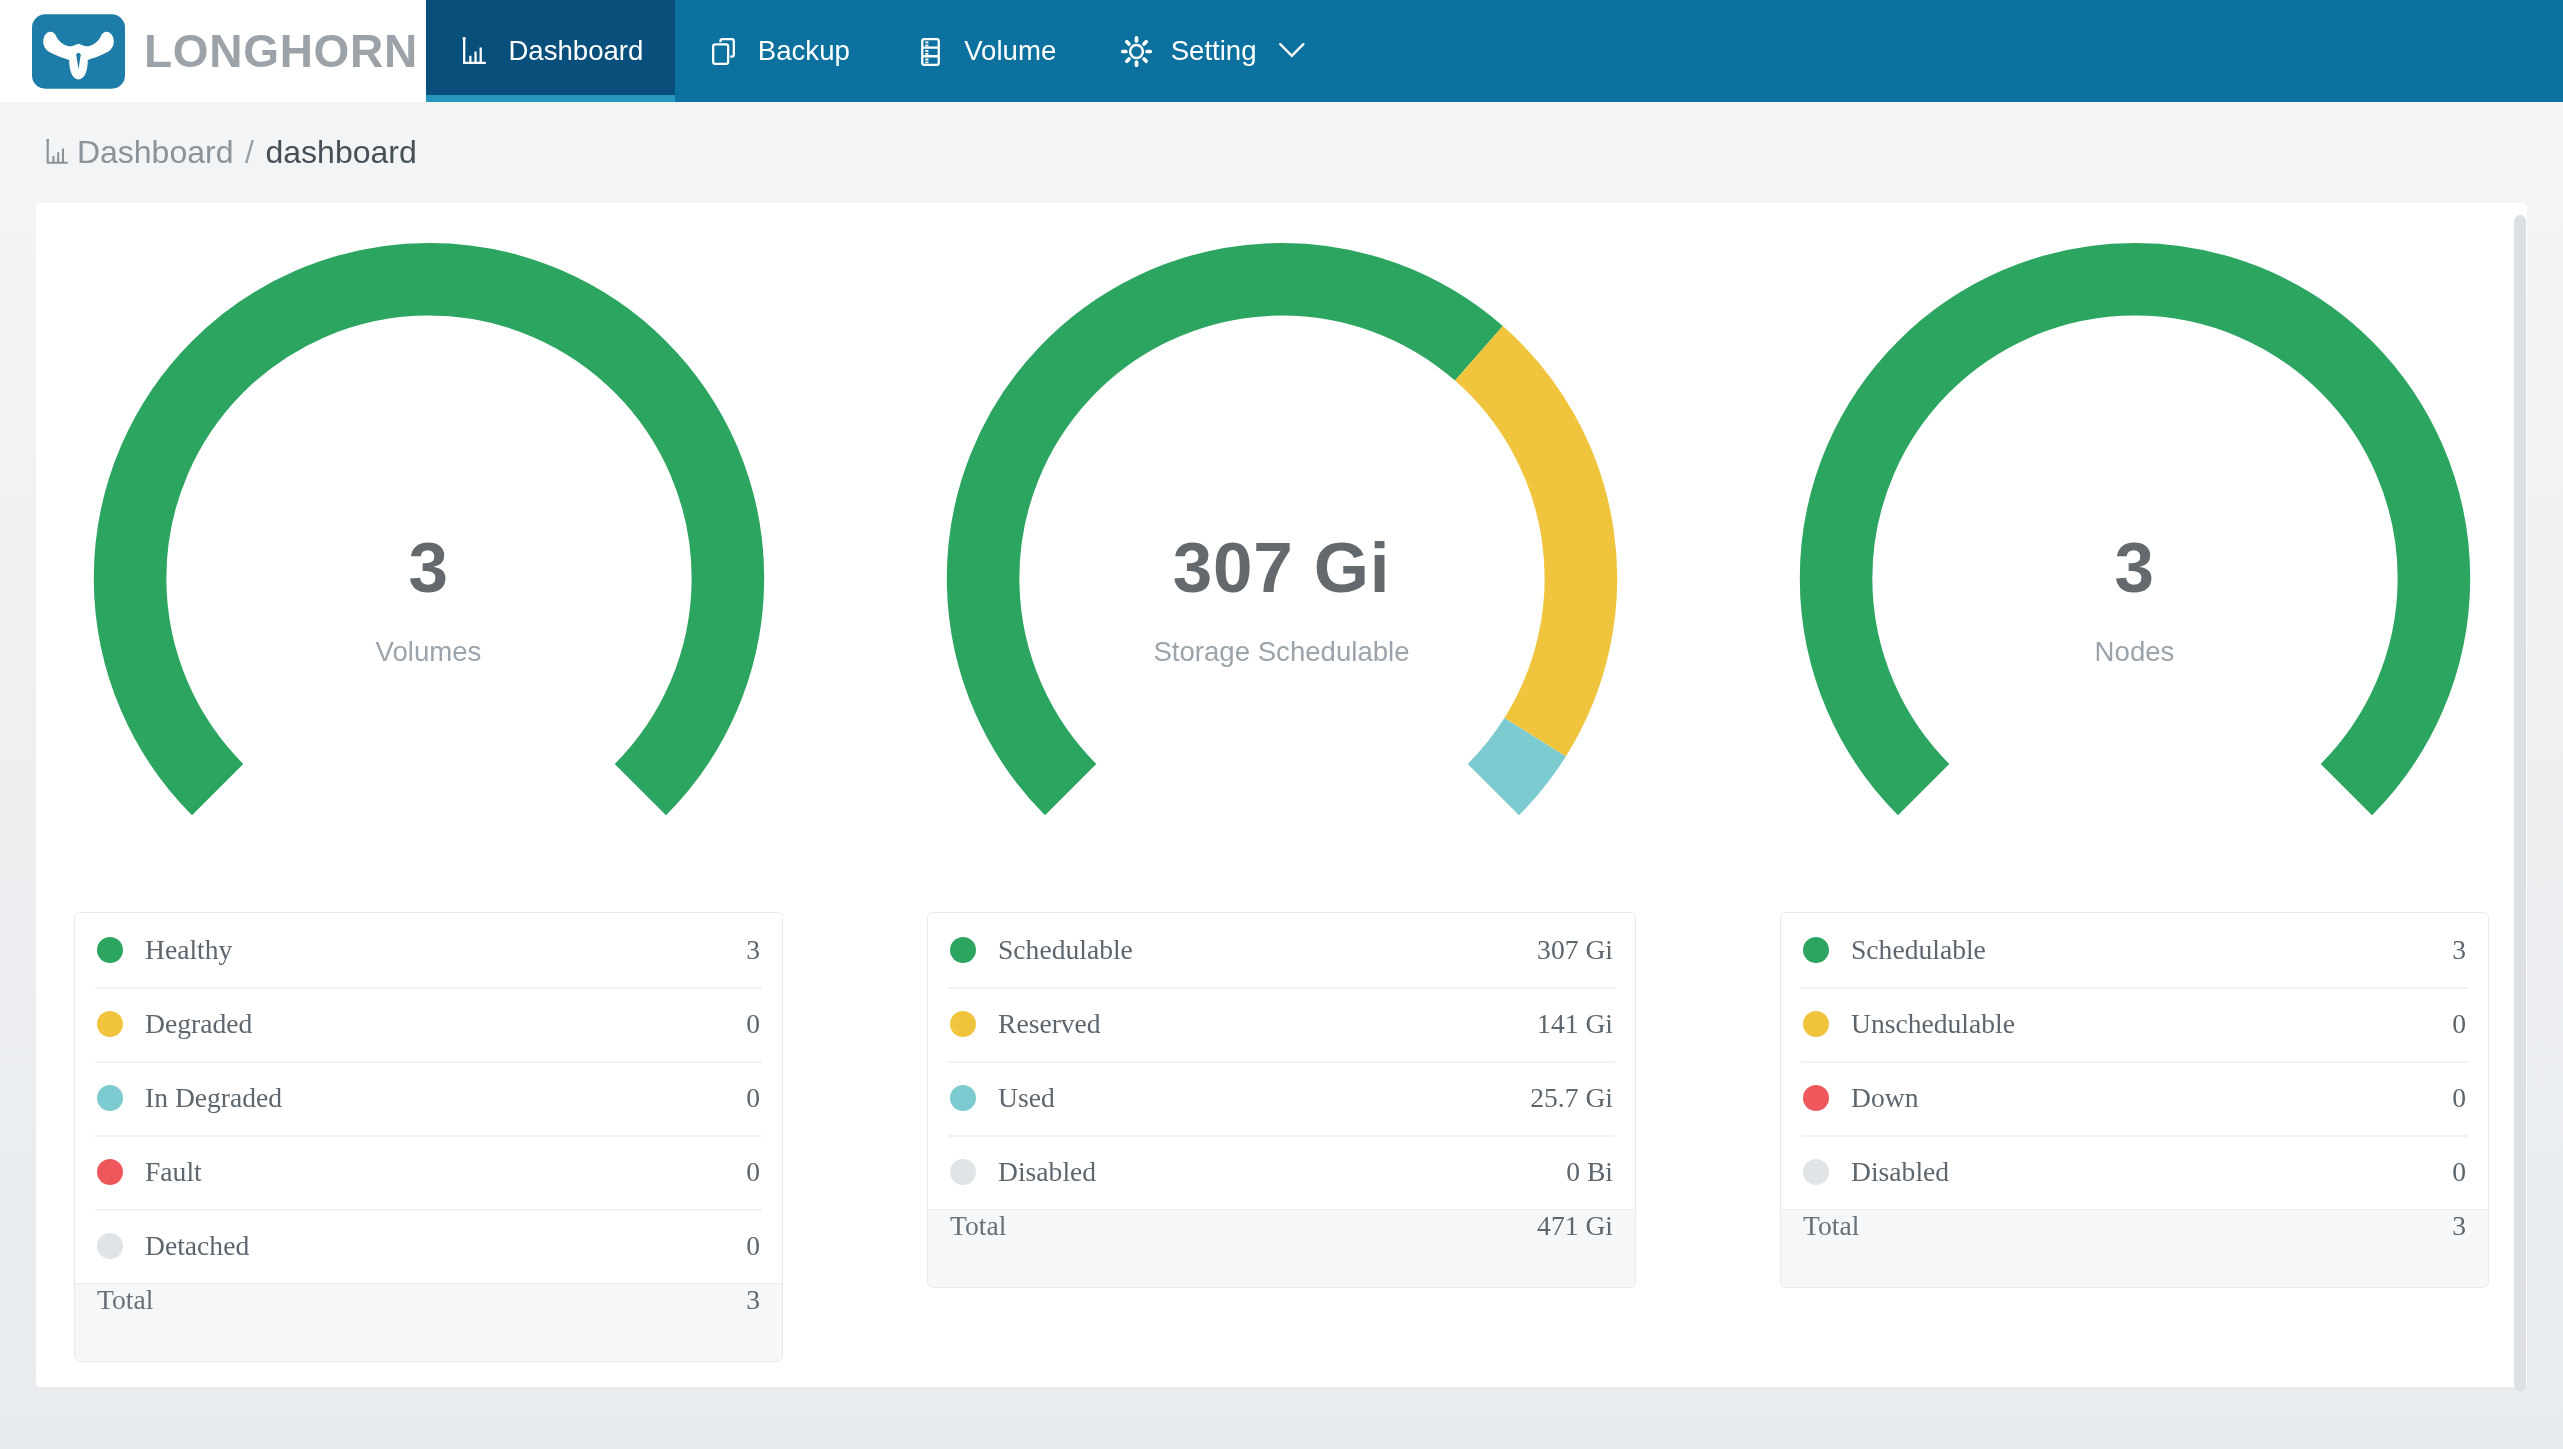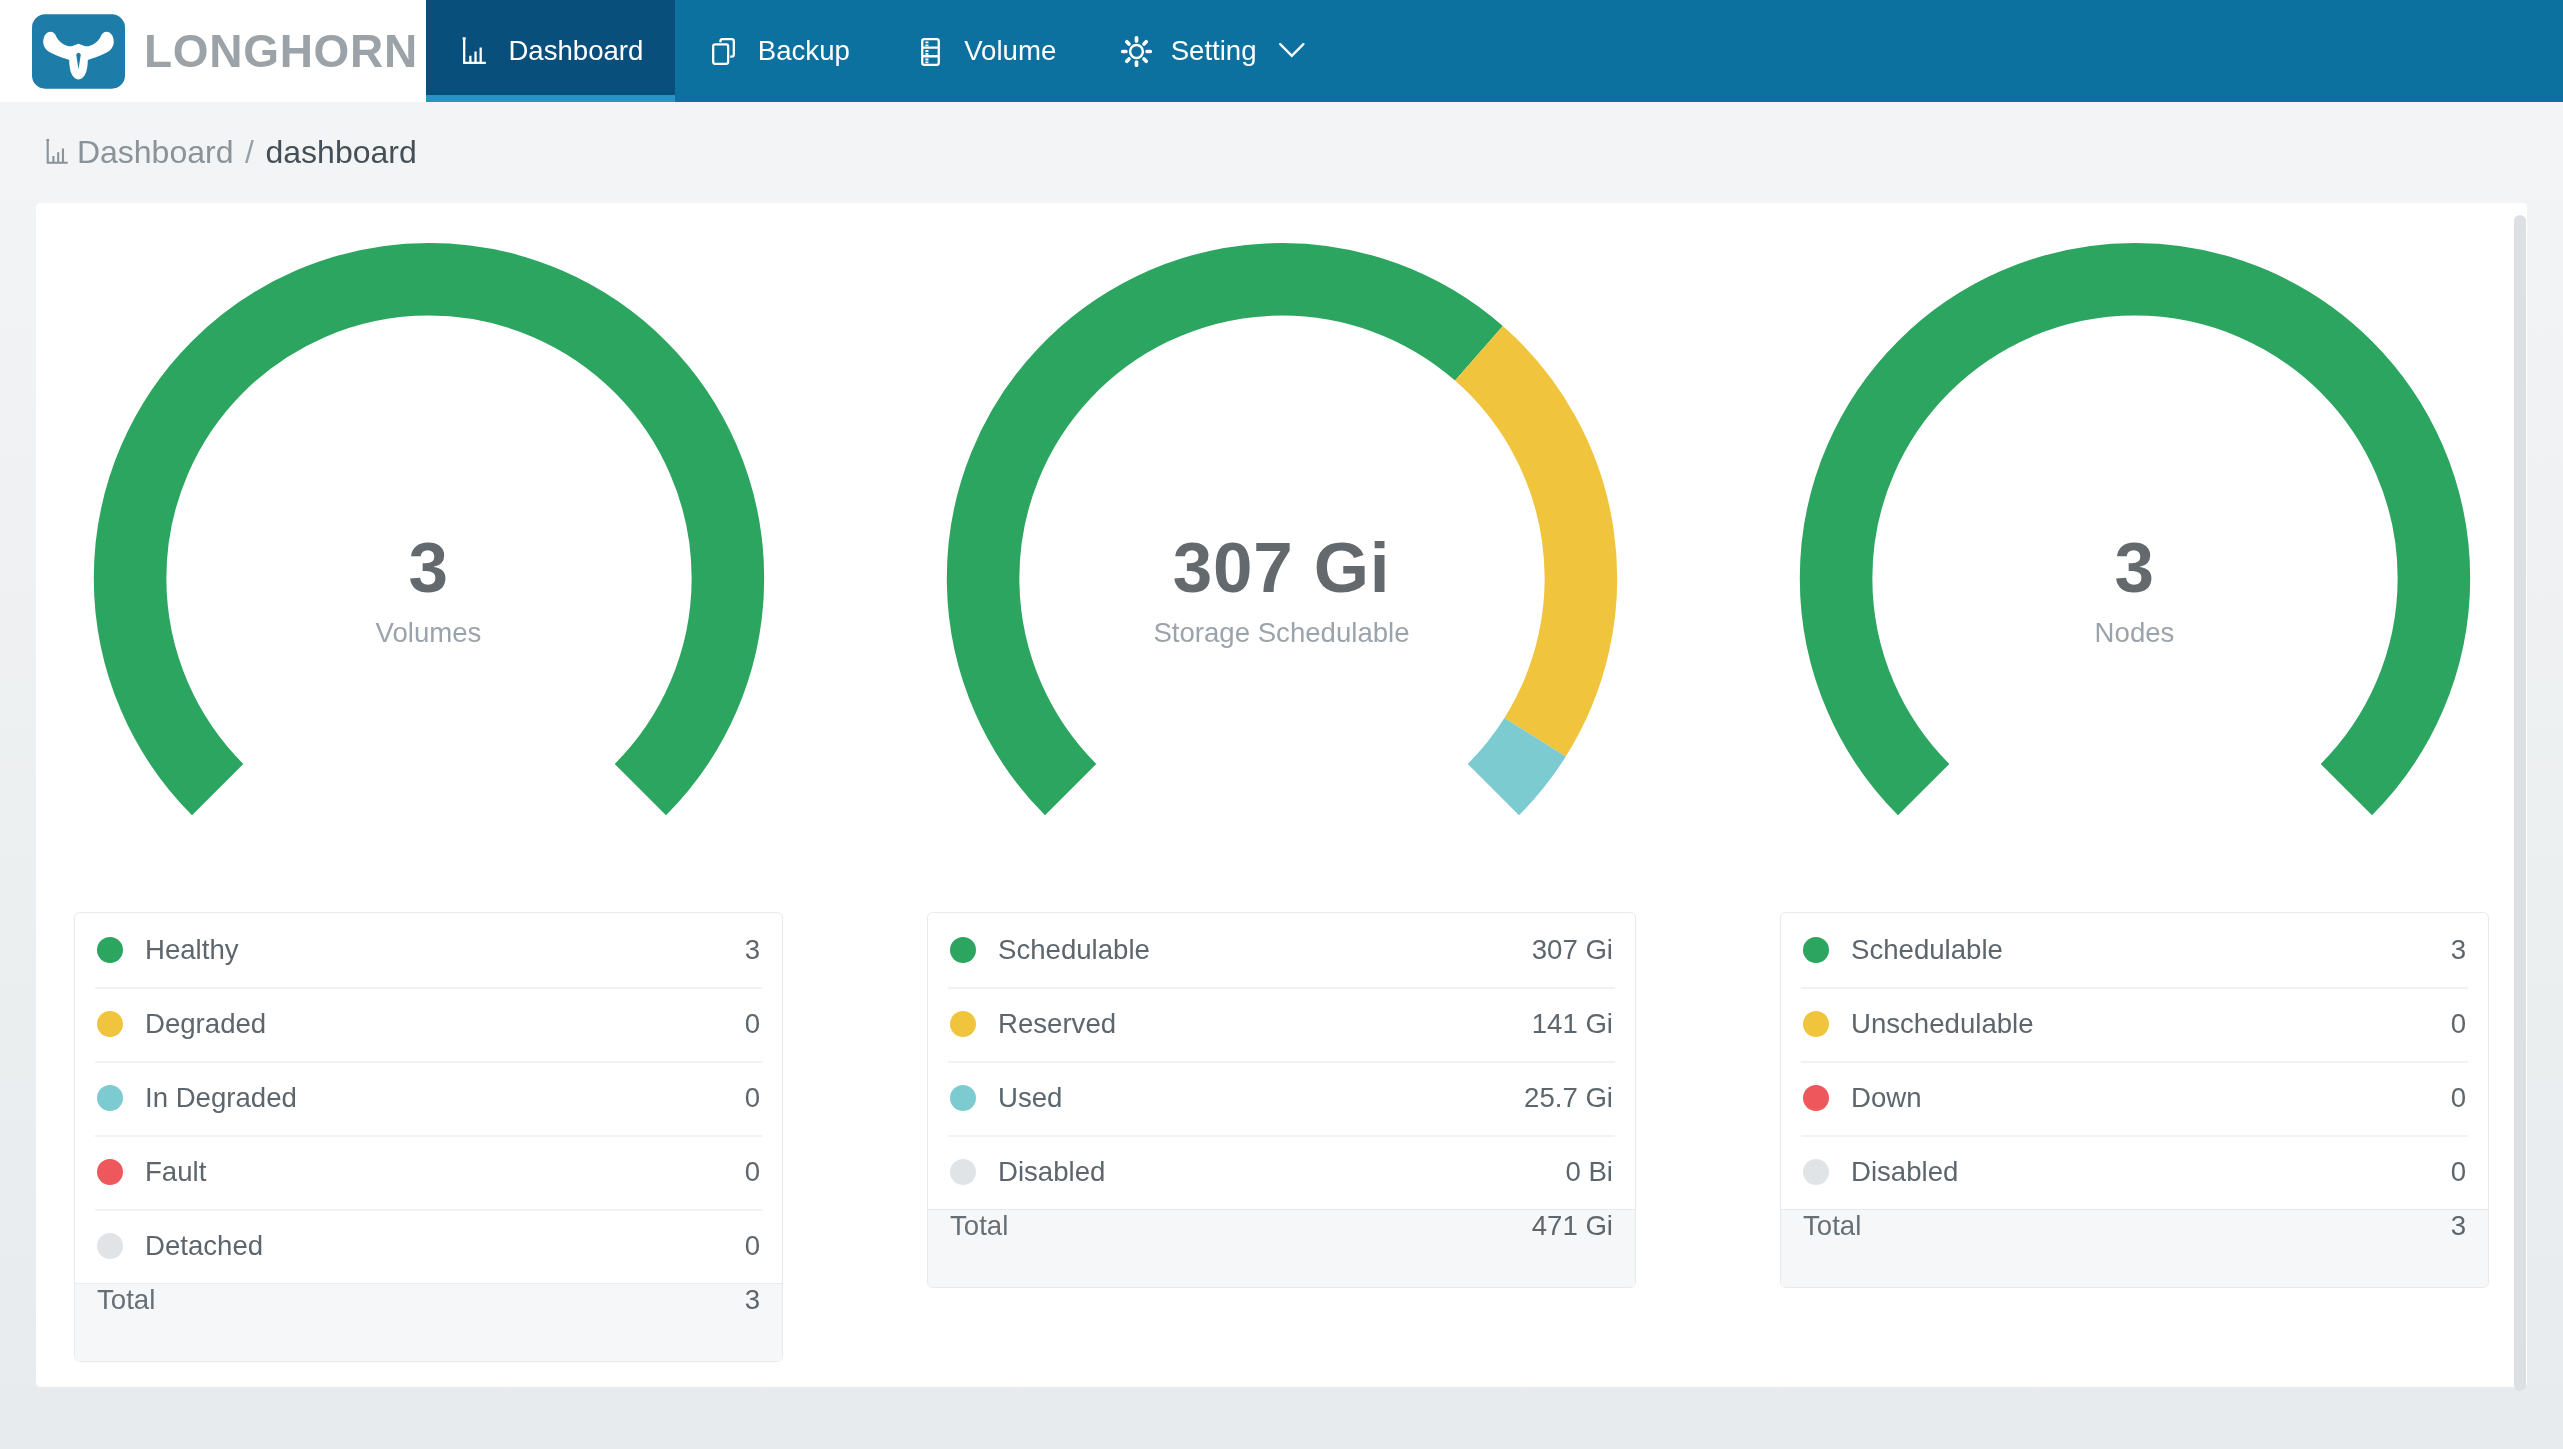--- a/index.html
+++ b/index.html
@@ -32,23 +32,23 @@
   .content{padding:0 36px;}
   .card{background:#ffffff;border-radius:4.4px;height:1184px;box-sizing:border-box;
         padding:40px 38px 0;}
   .cols{display:flex;gap:144px;}
   .col{flex:1;min-width:0;}
   
   .gauge-wrap{position:relative;height:669px;}
   .gauge-svg{position:absolute;left:50%;top:0;transform:translateX(-50%);overflow:visible;}
   .gauge-center{position:absolute;left:0;right:0;top:284px;text-align:center;}
   .gauge-value{font-size:71px;font-weight:600;color:#63696D;letter-spacing:0.7px;}
-  .gauge-label{margin-top:9px;font-size:27.6px;color:#9BA3AB;}
-  
-  .legend{border:1.5px solid #E7EAEC;border-radius:5.8px;background:#fff;overflow:hidden;}
+  .gauge-label{margin-top:28px;font-size:27.6px;color:#9BA3AB;}
+  
+  .legend{border:1.5px solid #E7EAEC;border-radius:5.8px;background:#fff;overflow:hidden;font-family:Liberation Serif, serif;}
   .lrow{display:flex;align-items:center;height:74px;padding:0 22px;position:relative;}
   .lrow + .lrow::before{content:"";position:absolute;top:0;left:20.3px;right:20.3px;height:1.5px;background:#F0F2F3;}
   .dot{width:26px;height:26px;border-radius:50%;margin-right:22px;flex:none;background:#ccc;}
   .llabel{font-size:27.6px;color:#5D666D;}
   .lvalue{margin-left:auto;font-size:27.6px;color:#5D666D;}
   .ltotal{display:flex;align-items:flex-start;height:77px;padding:0 22px;background:#F6F7F8;
           border-top:1.5px solid #E8EAEC;font-size:27.6px;color:#677077;}
   
   .scrollbar-thumb{position:absolute;left:2514px;top:215px;width:11.6px;height:1176px;
                    background:#DDE0E2;border-radius:6.5px;}

